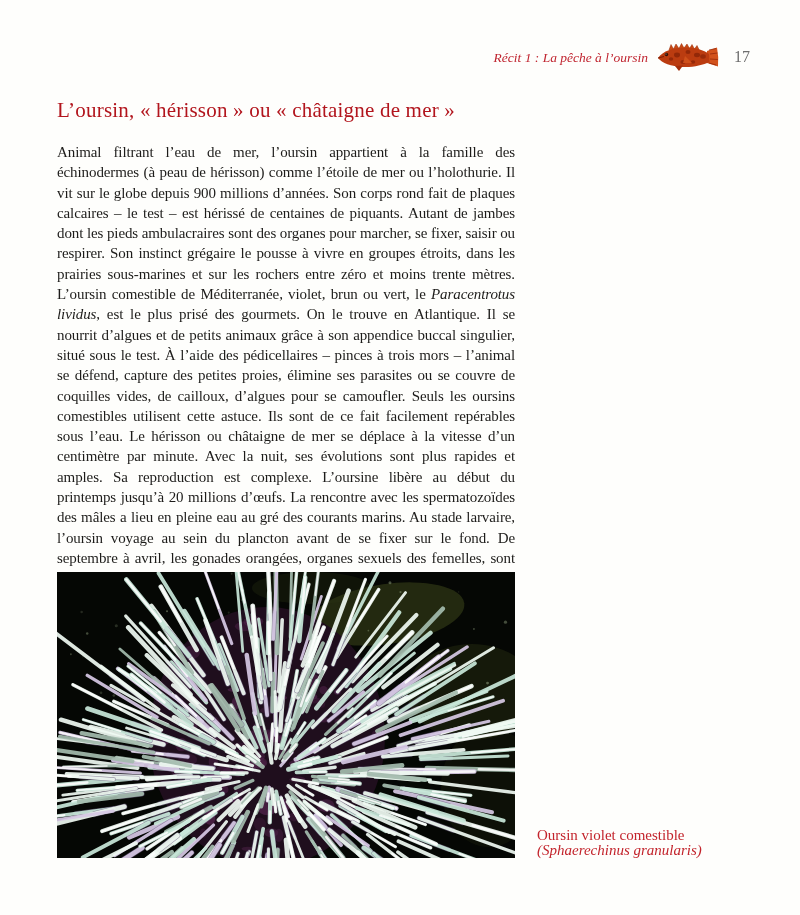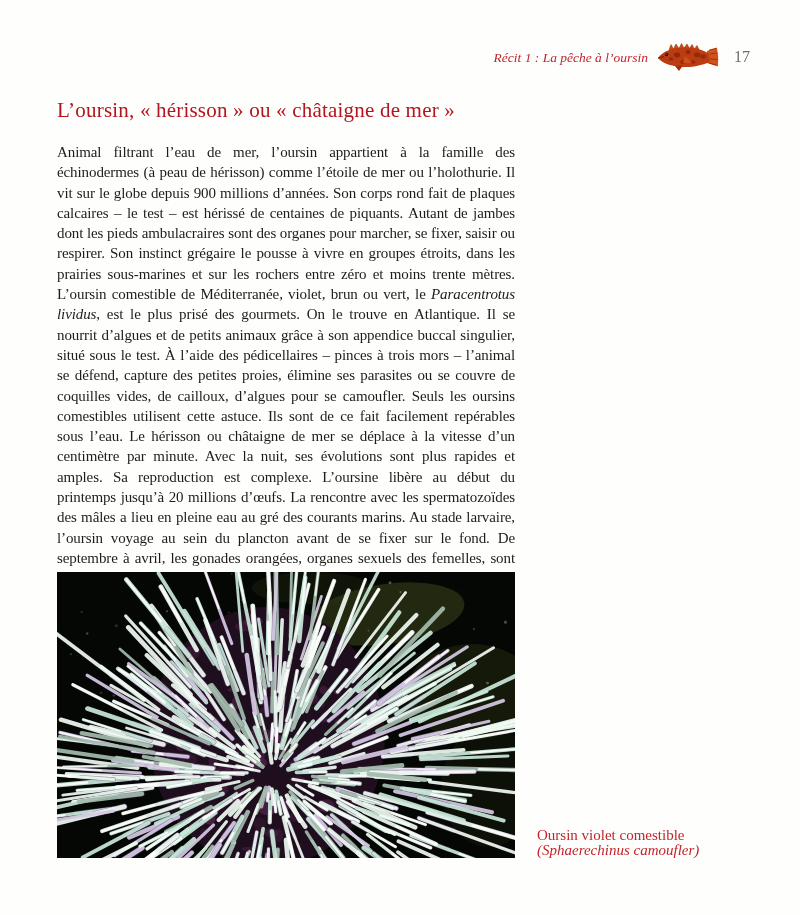--- a/index.html
+++ b/index.html
@@ -953,16 +953,16 @@
         <line x1="297.0766861869509" y1="171.7947501581522" x2="353.20942236698113" y2="150.49711559590324" stroke="#d7c9e5" stroke-width="3.9326149823144076" stroke-linecap="round" opacity="0.92"></line>
         <line x1="275.6817438332111" y1="173.9994053880077" x2="294.47371910995645" y2="164.0354713641301" stroke="#6e5f82" stroke-width="5.535515078343451" stroke-linecap="round" opacity="0.6"></line>
         <line x1="275.6817438332111" y1="173.9994053880077" x2="329.3731017667693" y2="145.53102246264316" stroke="#f0faf3" stroke-width="4.335515078343451" stroke-linecap="round" opacity="0.92"></line>
         <line x1="96.54019847133513" y1="180.39675240286454" x2="63.65753799349675" y2="174.8340708649602" stroke="#6e5f82" stroke-width="4.5208888202905655" stroke-linecap="round" opacity="0.6"></line>
         <line x1="96.54019847133513" y1="180.39675240286454" x2="2.589739963225483" y2="164.50337658028076" stroke="#a4bcae" stroke-width="3.3208888202905653" stroke-linecap="round" opacity="0.92"></line>
       </svg>
   </div>
 
   <div class="caption">
     <div>Oursin violet comestible</div>
-    <div class="it">(Sphaerechinus camoufler)</div>
+    <div class="it">(Sphaerechinus granularis)</div>
   </div>
 
 </div>
 
 </body></html>

